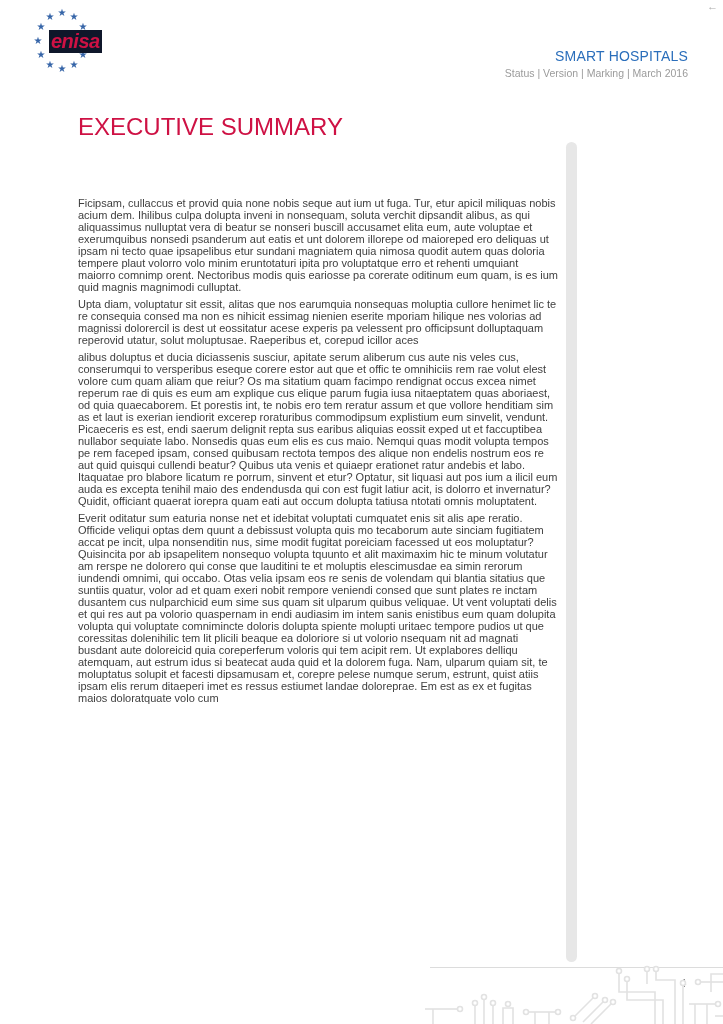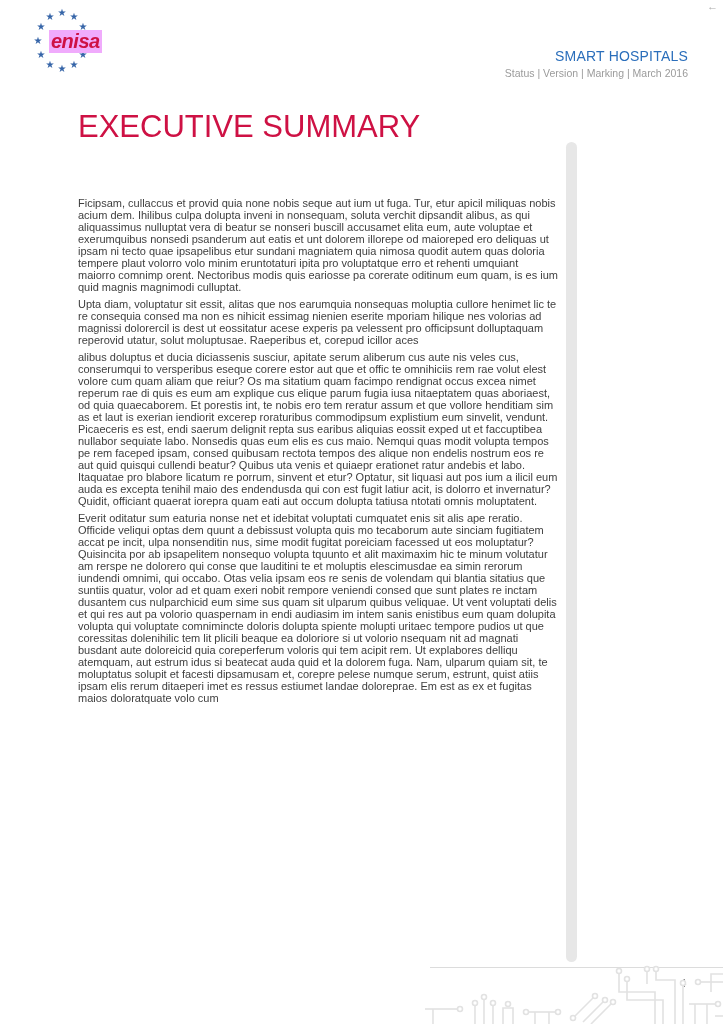--- a/index.html
+++ b/index.html
@@ -13,31 +13,31 @@
     position:relative;width:723px;height:1024px;background:#fff;overflow:hidden;
     font-family:"Liberation Sans", sans-serif;
   }
   
   .logo{position:absolute;left:36px;top:8px;width:62px;height:68px;}
   .st{position:absolute;width:10px;height:10px;font-style:normal;
       color:var(--star_blue,#3665A8);font-size:10px;line-height:10px;text-align:center;}
   .st::before{content:"★";}
   .enisa-text{
     position:absolute;left:13px;top:22px;font-size:20px;font-weight:700;font-style:italic;
-    color:var(--brand_red,#CE1144);background:#f0abfc;padding:0 2px;letter-spacing:-0.5px;
+    color:var(--brand_red,#CE1144);background:#0f172a;padding:0 2px;letter-spacing:-0.5px;
     white-space:nowrap;
   }
   .header-right{position:absolute;right:35px;top:22px;text-align:right;}
   .doc-title{color:var(--brand_blue,#2A6EBB);font-size:14px;letter-spacing:0.2px;margin-top:26px;}
   .doc-subtitle{color:var(--muted_text,#9B9B9B);font-size:10.5px;margin-top:3px;}
   .back-arrow{position:absolute;right:5px;top:1px;color:#ABABAB;font-size:11px;line-height:11px;cursor:pointer;}
   
   .heading{
     position:absolute;left:78px;top:109px;color:var(--brand_red,#CE1144);
-    font-size:31px;font-weight:400;line-height:36px;white-space:nowrap;
+    font-size:24px;font-weight:400;line-height:36px;white-space:nowrap;
   }
   .body-copy{
     position:absolute;left:78px;top:197px;width:480px;
     color:var(--body_text,#3E3E3E);font-size:11px;line-height:12px;
     text-align:left;
   }
   .body-copy p + p{margin-top:5px;}
   
   .scrollbar{
     position:absolute;left:566px;top:142px;width:11px;height:820px;

